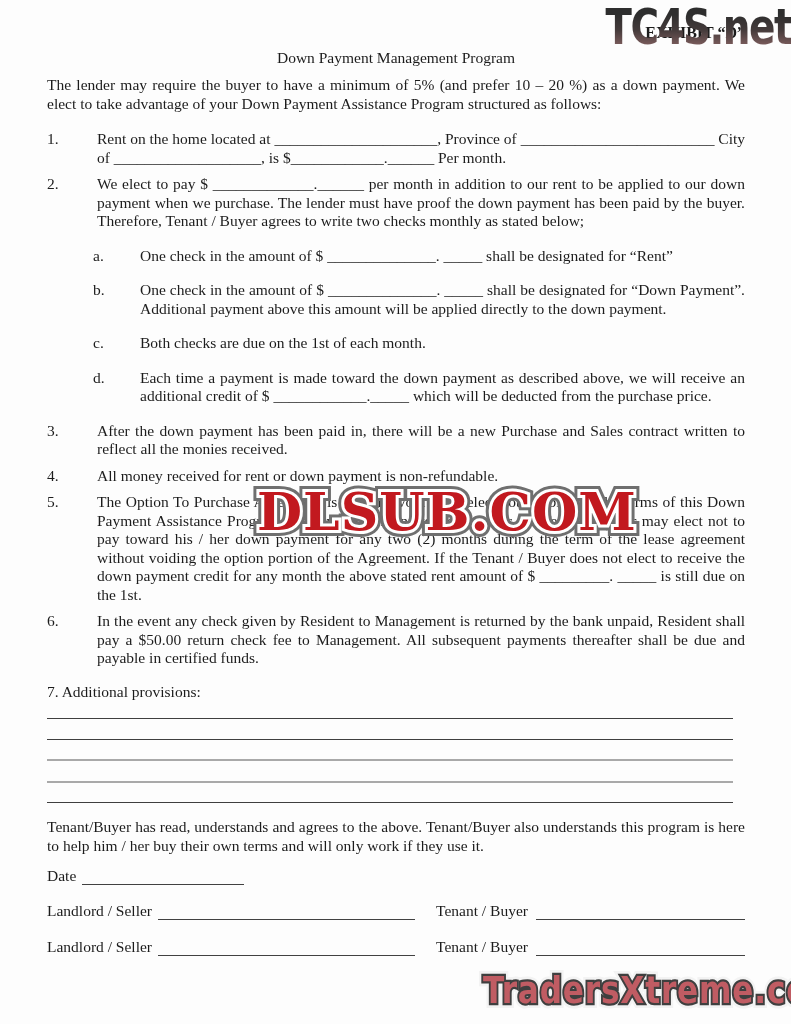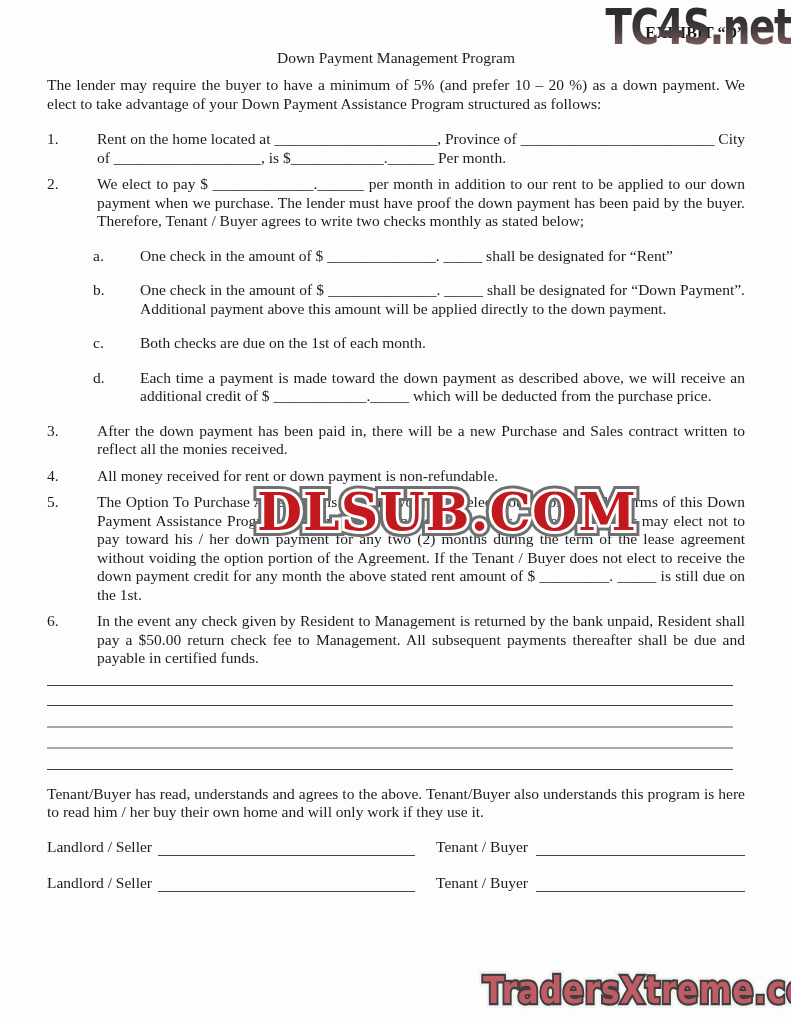--- a/index.html
+++ b/index.html
@@ -141,31 +141,36 @@
 
     <div class="item">
       <span class="num">6.</span>
       <div class="ibody">
         <p class="itext">In the event any check given by Resident to Management is returned by the bank unpaid, Resident shall pay a $50.00 return check fee to Management. All subsequent payments thereafter shall be due and payable in certified funds.</p>
       </div>
     </div>
 
   </div>
 
+  <p class="section7">7. Additional provisions:</p>
 
   <div class="ruled">
     <div class="rline first"></div>
     <div class="rline"></div>
     <div class="rline gray"></div>
     <div class="rline gray"></div>
     <div class="rline"></div>
   </div>
 
-  <p class="closing">Tenant/Buyer has read, understands and agrees to the above. Tenant/Buyer also understands this program is here to read him / her buy their own home and will only work if they use it.</p>
-
+  <p class="closing">Tenant/Buyer has read, understands and agrees to the above. Tenant/Buyer also understands this program is here to help him / her buy their own terms and will only work if they use it.</p>
+
+  <div class="date-row">
+    <span class="lbl">Date</span>
+    <span class="sline date"></span>
+  </div>
 
   <div class="sig-row r1">
     <span class="lbl">Landlord / Seller</span>
     <span class="sline s1"></span>
     <span class="lbl2">Tenant / Buyer</span>
     <span class="sline s2"></span>
   </div>
 
   <div class="sig-row r2">
     <span class="lbl">Landlord / Seller</span>

